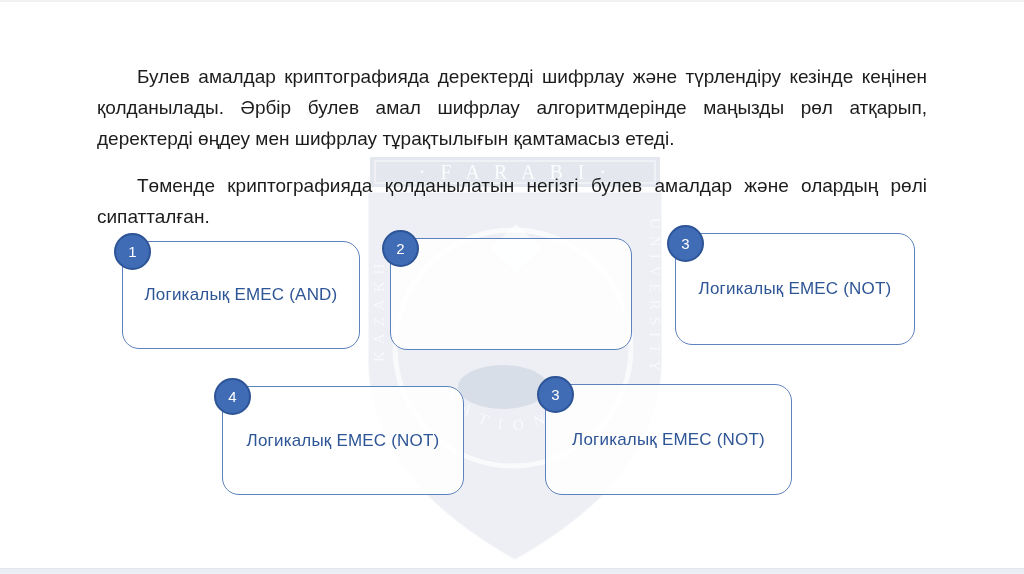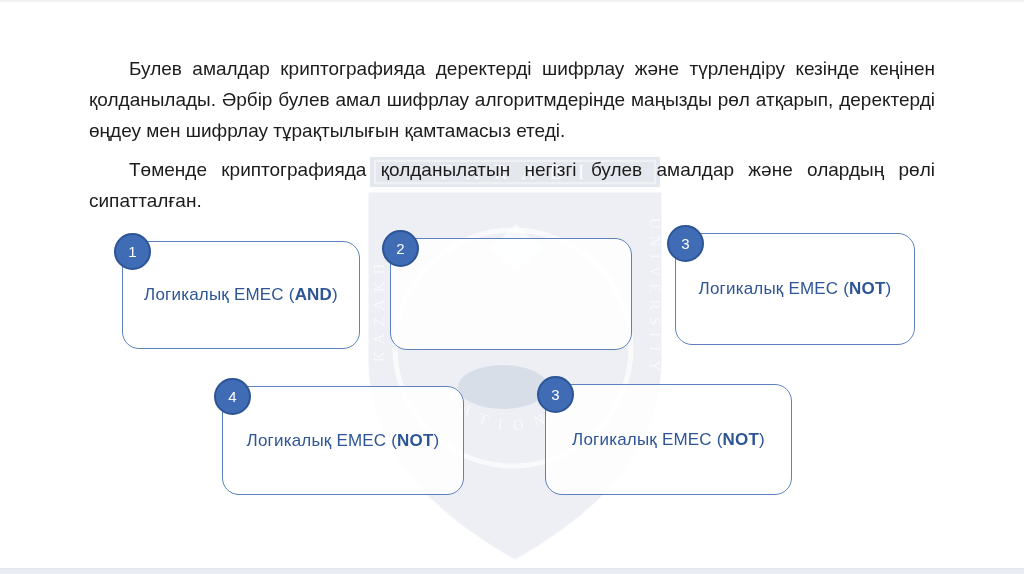--- a/index.html
+++ b/index.html
@@ -17,39 +17,39 @@
   .edge-bottom{
     position:absolute;left:0;top:568px;width:1024px;height:6px;
     background:#eaeef4;border-top:1px solid #e2e7ef;
   }
   
   .intro{
     position:absolute;left:81px;top:45px;width:862px;
     font-size:19px;line-height:31px;color:#1c1c1c;
     text-align:justify;
   }
-  .intro p{margin:8px;text-indent:40px;}
+  .intro p{margin:16px;text-indent:40px;}
   
   .watermark{
     position:absolute;left:338px;top:150px;
     pointer-events:none;
   }
   
   .card{
     position:absolute;
     background:rgba(255,255,255,0.88);
     border:1.5px solid #5c82bd;
     border-radius:17px;
     display:flex;align-items:center;justify-content:center;
   }
   .card-label{
     color:#2e5596;font-size:17px;letter-spacing:.2px;
     white-space:nowrap;text-align:center;
   }
-  .card-label b{font-weight:700;}
+  .card-label b{font-weight:400;}
   .badge{
     position:absolute;left:-9px;top:-9px;
     width:37px;height:37px;border-radius:50%;
     background:#3f6cb5;border:2px solid #2d5496;
     box-sizing:border-box;
     display:flex;align-items:center;justify-content:center;
     color:#ffffff;font-size:15px;
   }
   .c1{left:122px;top:241px;width:236px;height:106px;}
   .c2{left:390px;top:238px;width:240px;height:110px;}

